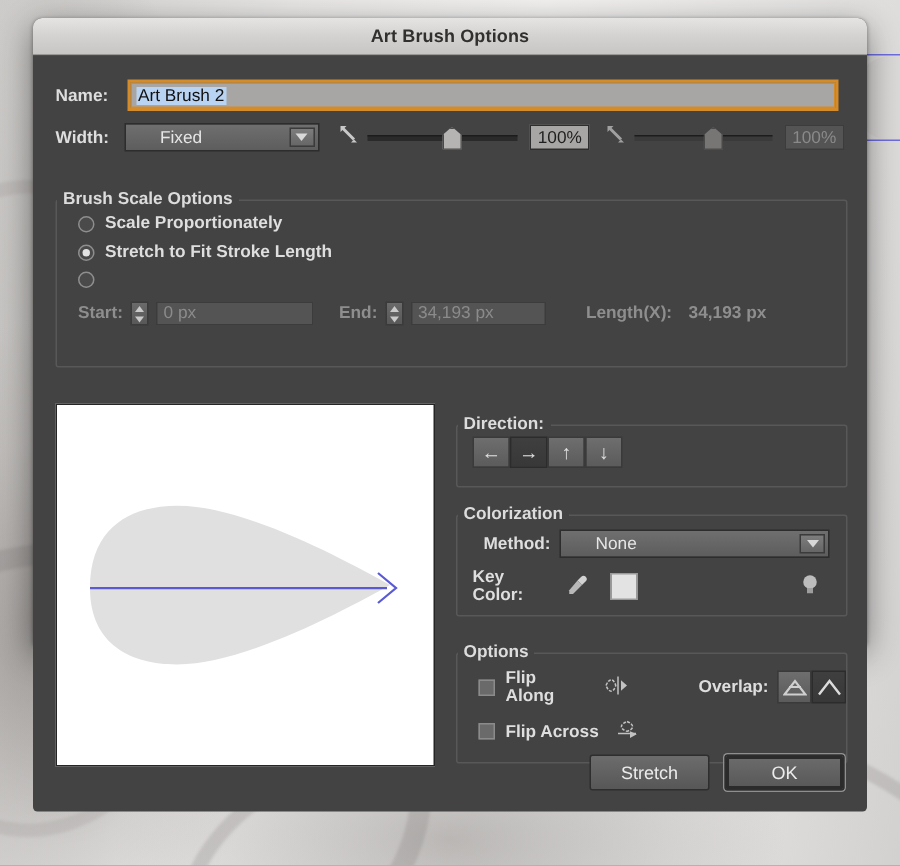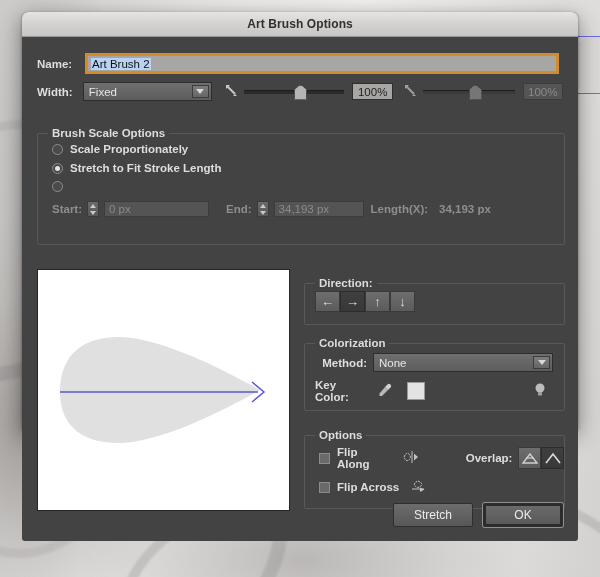--- a/index.html
+++ b/index.html
@@ -120,21 +120,21 @@
     padding: 0 1px;
   }
 
   .combo {
     background: linear-gradient(180deg, #6f6f6f, #5d5d5d);
     border: 1px solid #2d2d2d;
     height: 19px;
     box-sizing: border-box;
     display: flex;
     align-items: center;
-    padding-left: 5px;
+    padding-left: 23px;
     color: #e6e6e6;
     font-size: 11.5px;
     position: relative;
   }
   .combo .arrowbox {
     position: absolute;
     right: 2px;
     top: 2px;
     bottom: 2px;
     width: 15px;
@@ -156,21 +156,21 @@
     border-radius: 2px;
     margin: 0;
     padding: 0;
     position: absolute;
   }
   fieldset.group > legend {
     font-size: 11.5px;
     color: #dcdcdc;
     font-weight: bold;
     padding: 0 4px;
-    margin-left: 10px;
+    margin-left: 0;
   }
 
   .radio {
     width: 11px; height: 11px;
     border-radius: 50%;
     background: #4a4a4a;
     border: 1px solid #8e8e8e;
     box-sizing: border-box;
     display: inline-flex;
     align-items: center;
@@ -379,21 +379,21 @@
             </span>
           <div class="numfield" style="width:105px;">0 px</div>
 
           <span class="lbl dim" style="margin-left:12px;">End:</span>
           <span class="stepper">
               <i class="up"></i>
               <i class="dn"></i>
             </span>
           <div class="numfield" style="width:90px;">34,193 px</div>
 
-          <span class="lbl dim" style="margin-left:2px;">Length(X):</span>
+          <span class="lbl dim" style="margin-left:22px;">Length(X):</span>
           <span class="lbl dim" style="margin-left:6px;">34,193 px</span>
         </div>
       </fieldset>
 
       <div id="preview">
         <svg width="251" height="240" viewBox="0 0 251 240">
           <path d="M22 122 C22 68, 70 62, 105 70 C150 80, 200 108, 222 120 C200 132, 150 160, 105 170 C70 178, 22 172, 22 122 Z" fill="#e0e0e0"></path>
           <line x1="22" y1="122" x2="220" y2="122" stroke="#5a5ad4" stroke-width="1.5"></line>
           <path d="M214 112 L226 122 L214 132" fill="none" stroke="#5a5ad4" stroke-width="1.5"></path>
         </svg>

